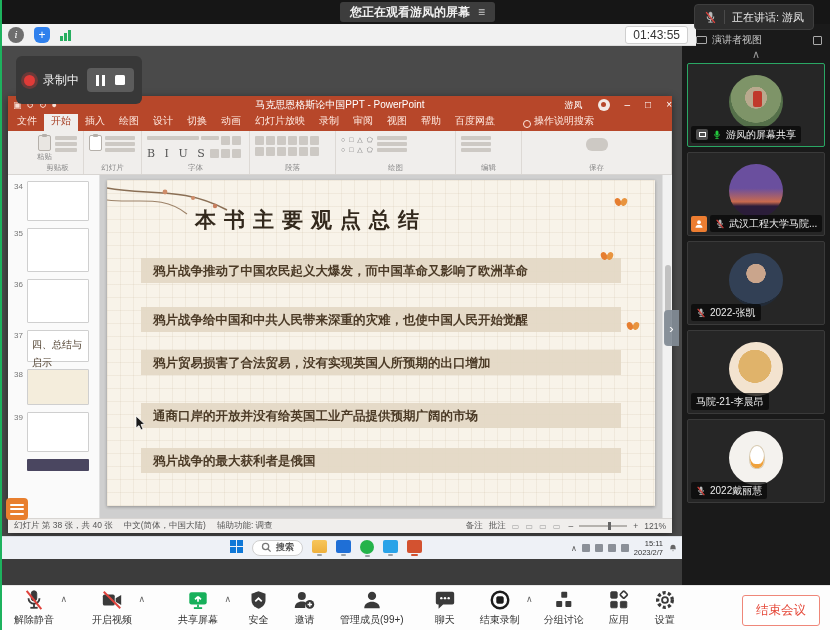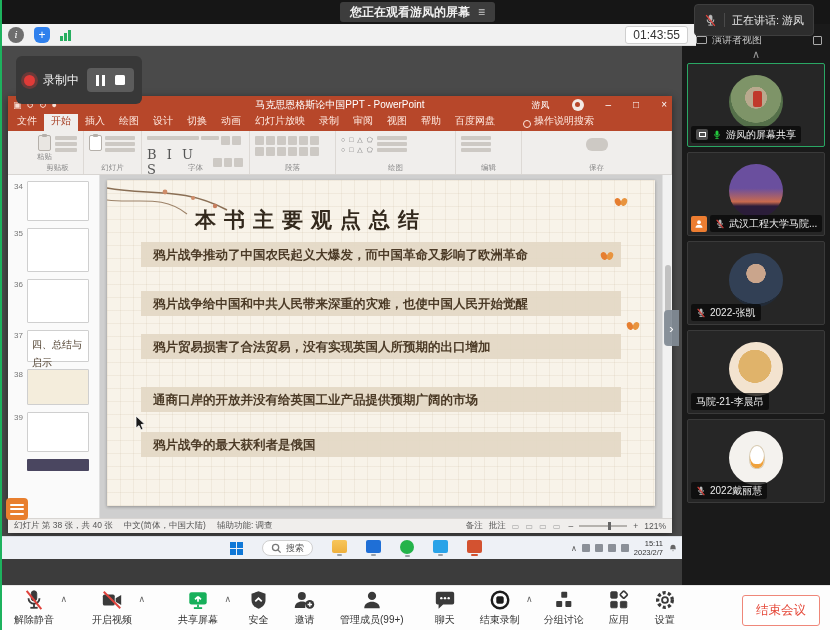--- a/index.html
+++ b/index.html
@@ -19,21 +19,21 @@
   .ic-info { width:16px; height:16px; border-radius:50%; background:#6e6e6e; color:#fff; font-size:10px;
     font-family:"DejaVu Serif",serif; font-style:italic; display:flex; align-items:center; justify-content:center; }
   .ic-shield { width:16px; height:16px; border-radius:4px 4px 6px 6px; background:#2f80ed; color:#fff;
     font-size:12px; display:flex; align-items:center; justify-content:center; line-height:1; }
   .ic-signal { display:flex; align-items:flex-end; gap:1.5px; height:12px; }
   .ic-signal i { display:block; width:2.5px; background:#27ae60; }
   .timer { position:absolute; right:8px; top:2px; height:18px; background:#fff; border:1px solid #cfcfcf;
     border-radius:3px; padding:0 7px; font-size:12px; color:#333; display:flex; align-items:center; }
 
   
-  .toast { position:absolute; left:694px; top:4px; height:32px; background:#2d2d2d; border:1px solid #3e3e3e;
+  .toast { position:absolute; left:694px; top:4px; height:26px; background:#2d2d2d; border:1px solid #3e3e3e;
     border-radius:4px; display:flex; align-items:center; padding:0 9px; gap:7px; z-index:60; color:#e8e8e8; font-size:11px; white-space:nowrap; }
   .toast .sep { width:1px; height:14px; background:#4a4a4a; }
 
   
   .stage { position:absolute; left:0; top:46px; width:682px; height:539px; background:#4a4a4a; }
   .green-edge { position:absolute; left:0; top:0; width:2px; height:630px; background:#1db25e; z-index:80; }
 
   
   .recpill { position:absolute; left:16px; top:10px; height:48px; background:#383838; border-radius:6px;
     display:flex; align-items:center; padding:0 8px; gap:8px; z-index:10; }
@@ -41,21 +41,21 @@
   .reclabel { color:#f0f0f0; font-size:12px; }
   .recbtns { background:#5c5c5c; border-radius:4px; height:24px; display:flex; align-items:center; padding:0 9px; gap:10px; }
   .pauseic { display:flex; gap:3px; } .pauseic i { display:block; width:3px; height:11px; background:#fff; }
   .stopic { width:10px; height:10px; background:#fff; border-radius:1.5px; }
 
   
   .ppt { position:absolute; left:8px; top:50px; width:664px; height:437px; background:#fff; box-shadow:0 2px 8px rgba(0,0,0,.45); }
   .ppt-title { height:18px; background:#b7472a; display:flex; align-items:center; color:#fff; font-size:9.5px; position:relative; }
   .qa { display:flex; gap:5px; padding-left:5px; font-size:9px; color:#f7ddd2; z-index:2; }
   .ppt-title .tt { position:absolute; left:0; right:0; text-align:center; font-size:10px; color:#fff; }
-  .wctrls { margin-left:auto; display:flex; align-items:center; gap:22px; padding-right:5px; z-index:2; }
+  .wctrls { margin-left:auto; display:flex; align-items:center; gap:15px; z-index:2; }
   .wctrls .uname { font-size:9px; }
   .wava { width:12px; height:12px; border-radius:50%; background:#f3e9e4; display:flex; align-items:center; justify-content:center; }
   .wava i { width:5px; height:5px; border-radius:50%; background:#b7472a; position:relative; top:-1px; }
   .wc { font-size:10px; line-height:1; }
   .ppt-tabs { height:17px; background:#b7472a; display:flex; align-items:flex-end; padding-left:2px; font-size:10px; color:#ffe9e0; }
   .ptab { padding:2px 7px 3px; white-space:nowrap; }
   .ptab.active { background:#f0eeec; color:#a63d22; border-radius:2px 2px 0 0; }
   .ptab.search { margin-left:14px; display:flex; gap:3px; align-items:flex-end; }
   .bulb { width:8px; height:8px; border:1px solid #ffe9e0; border-radius:50%; display:inline-block; }
 
@@ -63,21 +63,21 @@
   .rgroup { position:relative; border-right:1px solid #ddd9d5; padding:3px 5px 11px; display:flex; gap:3px; align-items:flex-start; }
   .rgroup .glabel { position:absolute; bottom:1px; left:0; right:0; text-align:center; }
   .bigbtn { display:flex; flex-direction:column; align-items:center; gap:1px; padding-top:1px; }
   .clip { width:13px; height:16px; background:#e9e6e2; border:1px solid #b5b0aa; border-radius:2px; position:relative; }
   .clip:before { content:""; position:absolute; left:3px; top:-2px; width:5px; height:3px; background:#b5b0aa; border-radius:1px; }
   .minicol { display:flex; flex-direction:column; gap:2px; padding-top:2px; }
   .mrow { display:flex; gap:2px; }
   .mbx { width:9px; height:9px; background:#cdc9c4; border-radius:1px; }
   .mbar { width:22px; height:4px; background:#cdc9c4; border-radius:1px; }
   .mbar.w { width:30px; }
-  .fontletters { font-size:13px; color:#555; letter-spacing:3px; font-family:"DejaVu Serif",serif; }
+  .fontletters { font-size:11px; color:#555; letter-spacing:3px; font-family:"DejaVu Serif",serif;text-align:center; }
   .shapes { font-size:7px; color:#777; letter-spacing:1px; line-height:1.1; }
 
   .ppt-body { position:relative; height:343px; display:flex; background:#d6d6d6; }
   .thumbs { width:92px; background:#fafafa; border-right:1px solid #e0e0e0; padding-top:6px; overflow:hidden; }
   .titem { display:flex; margin-bottom:7px; }
   .tnum { width:15px; font-size:8px; color:#777; text-align:right; margin-right:4px; padding-top:1px; }
   .tbox { width:62px; background:#fff; border:1px solid #cfcfcf; border-radius:1px; padding:3px 4px; }
   .tbox .ln { height:2px; background:#c0bcb6; border-radius:1px; margin-bottom:2.5px; }
   .tbox.cur { border:1.5px solid #b5493
 
@@ -85,21 +85,21 @@
   .tb37 { font-size:10px; color:#4a3a28; font-family:"DejaVu Serif",serif; text-align:center; padding-top:8px; }
   .imgblk { width:24px; height:13px; background:#9aa77d; border-radius:1px; margin:2px auto; }
   .darkthumb { width:62px; height:12px; background:#4a4660; margin-left:19px; border-radius:1px; }
 
   .slidewrap { flex:1; position:relative; background:#cfcfcf; padding:5px 7px 12px 7px; }
   .slide { position:relative; width:100%; height:100%; background:#f8f3e9; box-shadow:0 1px 3px rgba(0,0,0,.3); overflow:hidden;
     background-image:repeating-linear-gradient(0deg, rgba(190,170,140,.14) 0 1px, transparent 1px 13px),
                      repeating-linear-gradient(90deg, rgba(190,170,140,.14) 0 1px, transparent 1px 13px); }
   .slide-title { margin:26px 0 0 88px; font-size:21px; font-weight:bold; letter-spacing:8px; color:#33291d;
     font-family:"DejaVu Serif",serif; }
-  .points { margin:8px 34px 0 34px; }
+  .points { margin:24px 34px 0 34px; }
   .pt { height:25px; line-height:25px; background:rgba(227,216,196,.92); color:#4b3a26; font-size:12.5px;
     font-weight:bold; font-family:"DejaVu Serif",serif; padding-left:12px; white-space:nowrap; overflow:hidden; }
   .pt1 { margin-bottom:24px; } .pt2 { margin-bottom:18px; } .pt3 { margin-bottom:28px; } .pt4 { margin-bottom:20px; }
   .butterfly { position:absolute; width:12px; height:9px; }
   .butterfly i { position:absolute; width:6px; height:8px; background:#e67e30; border-radius:60% 60% 60% 60%; }
   .butterfly i:first-child { left:0; transform:rotate(-24deg); }
   .butterfly i:last-child { right:0; transform:rotate(24deg); background:#e8943f; }
 
   .vscroll { width:10px; background:#f1f1f1; border-left:1px solid #e0e0e0; position:relative; }
   .vthumb { position:absolute; left:2px; top:90px; width:6px; height:80px; background:#c1c1c1; border-radius:3px; }
@@ -114,21 +114,21 @@
   
   .orangebtn { position:absolute; left:6px; top:452px; width:22px; height:22px; background:#e87f2e; border-radius:4px;
     z-index:30; display:flex; flex-direction:column; justify-content:center; gap:2.5px; padding:0 4px; }
   .orangebtn i { display:block; height:2px; background:#fff; border-radius:1px; }
   .expandbtn { position:absolute; left:664px; top:264px; width:15px; height:36px; background:rgba(130,140,150,.92);
     border-radius:4px 0 0 4px; color:#fff; font-size:13px; display:flex; align-items:center; justify-content:center; z-index:40; }
 
   
   .taskbar { position:absolute; left:0; top:490px; width:682px; height:23px; background:#eef1f6; border-top:1px solid #d9dde3;
     display:flex; align-items:center; z-index:5; }
-  .tb-center { position:absolute; left:230px; display:flex; align-items:center; gap:19px; }
+  .tb-center { position:absolute; left:230px; display:flex; gap:9px;font-weight:bold; }
   .winlogo { width:13px; height:13px; display:grid; grid-template-columns:6px 6px; grid-gap:1px; }
   .winlogo i { background:#0f78d7; width:6px; height:6px; }
   .searchpill { height:16px; background:#fff; border:1px solid #d0d0d0; border-radius:8px; display:flex; align-items:center;
     gap:4px; padding:0 8px; font-size:9px; color:#555; }
   .tapp { display:flex; flex-direction:column; align-items:center; gap:1px; }
   .tapp .dash { width:5px; height:2px; border-radius:1px; background:#9aa0a6; }
   .tapp .dash.active { background:#d35230; width:7px; }
   .appic { width:15px; height:13px; border-radius:2px; }
   .ic-folder { background:linear-gradient(#f7c65c,#eeb03c); }
   .ic-mail { background:#1f6fd6; } .ic-wechat { background:#24b34a; border-radius:50%; width:14px; height:14px; }

